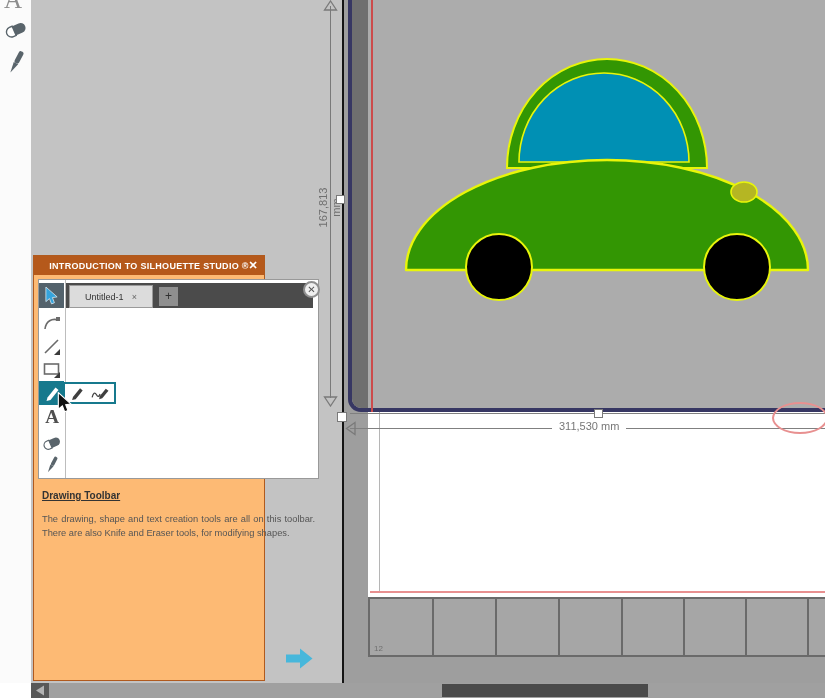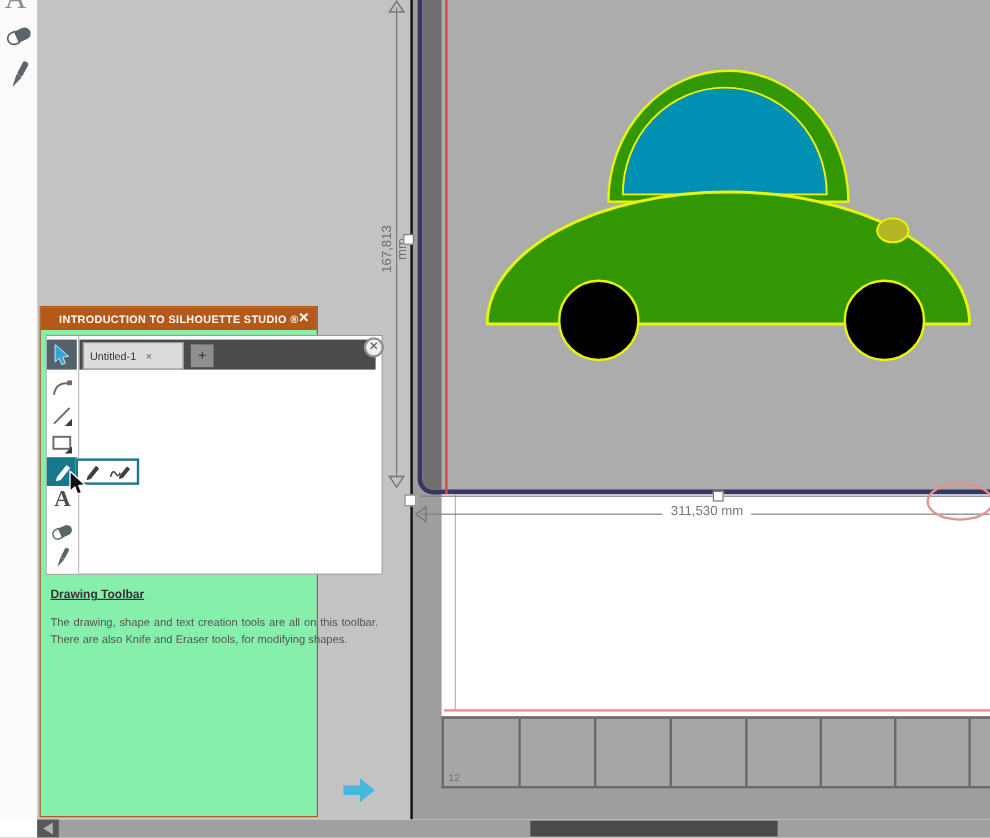--- a/index.html
+++ b/index.html
@@ -39,31 +39,31 @@
   #h-measure-label { left:552px; top:420px; padding:0 7px; font-size:11px; color:#777777; background:#FFFFFF; }
   #page-ellipse { left:772px; top:402px; width:56px; height:32px; border:2px solid var(--page_ellipse_red,#E89090); border-radius:50%; background:transparent; }
 
   
   #hscroll { left:0; top:683px; width:825px; height:15px; background:#FFFFFF; z-index:6; }
   #hscroll-track { position:absolute; left:31px; top:0; width:794px; height:15px; background:#A0A0A0; }
   #hscroll-left { position:absolute; left:31px; top:0; width:18px; height:15px; background:#585858; display:flex; align-items:center; justify-content:center; }
   #hscroll-thumb { position:absolute; left:442px; top:1px; width:206px; height:13px; background:#4A4A4A; }
 
   
-  #popup { left:33px; top:255px; width:232px; height:426px; background:#86efac; border:1px solid #B05A1E; z-index:10; }
+  #popup { left:33px; top:255px; width:232px; height:426px; background:#fdba74; border:1px solid #B05A1E; z-index:10; }
   #popup-titlebar { position:absolute; left:0; top:0; width:100%; height:19px; background:var(--popup_header,#B5591B); color:#FFFFFF; font-size:9px; font-weight:bold; letter-spacing:.3px; display:flex; align-items:center; justify-content:center; }
   #popup-close { position:absolute; right:6px; top:0; height:19px; line-height:19px; font-size:11px; font-weight:bold; color:#FFFFFF; cursor:default; }
   #mini { position:absolute; left:4px; top:23px; width:281px; height:200px; border:1px solid #999999; background:#FFFFFF; }
   #mini-toolcol { position:absolute; left:0; top:0; width:27px; height:198px; border-right:1px solid #BDBDBD; background:#FFFFFF; }
   .tool-box { position:absolute; left:2px; width:22px; height:22px; display:flex; align-items:center; justify-content:center; }
   #tool-select { left:0; top:3px; width:25px; height:25px; background:#53626C; }
   #tool-pencil { left:0; top:101px; width:25px; height:24px; background:var(--accent_teal,#16798D); }
   #tool-text { font-family:"Liberation Serif", serif; font-size:19px; color:#4F4F4F; font-weight:bold; }
   #mini-tabbar { position:absolute; left:27px; top:3px; width:247px; height:25px; background:#4B4B4B; }
-  #mini-tab { position:absolute; left:3px; top:2px; width:84px; height:23px; background:#DCDCDC; border:1px solid #9A9A9A; display:flex; align-items:center; padding:0 5px; font-size:9px; color:#333333; }
+  #mini-tab { position:absolute; left:3px; top:2px; width:84px; height:23px; background:#DCDCDC; border:1px solid #9A9A9A; display:flex; align-items:center; padding:0 5px; font-size:9px; color:#333333;justify-content:center; }
   #mini-tab-close { margin-left:8px; color:#666666; font-size:9px; }
   #mini-tab-add { position:absolute; left:93px; top:4px; width:19px; height:19px; background:#8F8F8F; color:#2F2F2F; font-size:12px; text-align:center; line-height:18px; }
   #mini-doc-close { position:absolute; left:264px; top:1px; width:17px; height:17px; border:2px solid #8F8F8F; border-radius:50%; background:#EFEFEF; color:#555555; font-size:10px; text-align:center; line-height:13px; z-index:3; }
   #flyout { position:absolute; left:24px; top:102px; width:53px; height:22px; border:2px solid var(--accent_teal,#16798D); background:#FFFFFF; display:flex; align-items:center; justify-content:space-around; z-index:2; }
   #mini-cursor { position:absolute; left:18px; top:112px; z-index:4; }
   #popup-heading { position:absolute; left:8px; top:234px; font-size:10px; font-weight:bold; color:#333333;text-decoration:underline; }
   #popup-body { position:absolute; left:8px; top:256px; width:273px; font-size:9.3px; line-height:14px; color:#555555; text-align:justify; }
   #popup-step { position:absolute; left:0; top:397px; width:100%; text-align:center; font-size:9.5px; color:#555555; }
   #popup-next { position:absolute; left:252px; top:392px; width:27px; height:21px; cursor:pointer; }
 </style>

